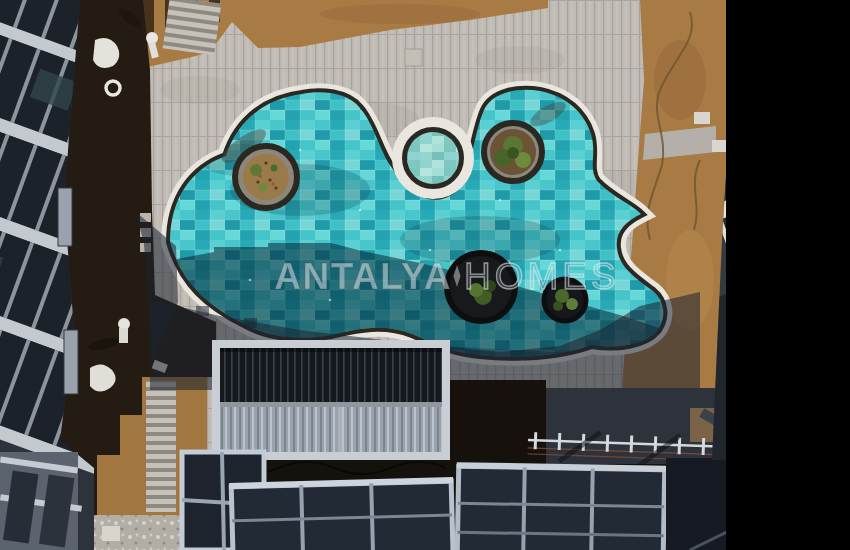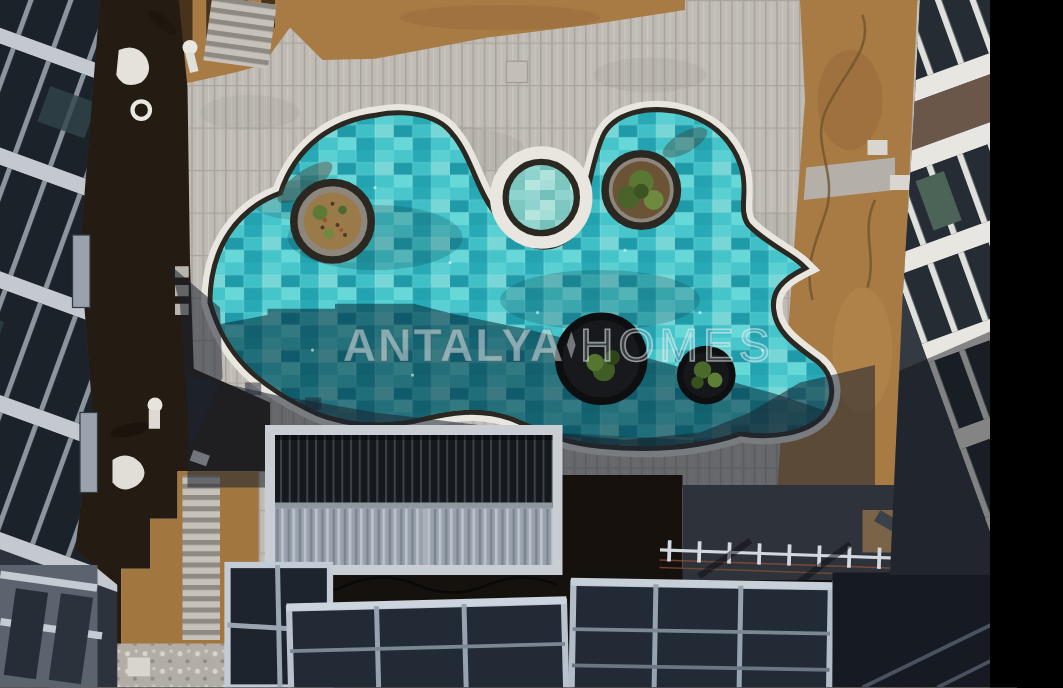--- a/index.html
+++ b/index.html
@@ -1,16 +1,16 @@
 <!DOCTYPE html>
 <html><head>
 <meta charset="utf-8">
 <style>
   html,body{margin:0;padding:0;background:#000;}
-  .stage{position:relative;width:792px;height:550px;overflow:hidden;background:#b7b3ac;
+  .stage{position:relative;width:726px;height:550px;overflow:hidden;background:#b7b3ac;
          font-family:"Liberation Sans", sans-serif;text-decoration:underline;}
   svg{display:block;}
   .wm-primary{font-family:"Liberation Sans",sans-serif;font-weight:700;font-size:37px;letter-spacing:1.5px;
               fill:rgba(226,229,230,0.52);stroke:rgba(55,65,70,0.30);stroke-width:0.8px;}
   .wm-secondary{font-family:"Liberation Sans",sans-serif;font-weight:400;font-size:37px;letter-spacing:4px;
               fill:rgba(215,224,229,0.18);stroke:rgba(230,238,242,0.55);stroke-width:1.3px;}
 </style>
 </head>
 <body>
 

